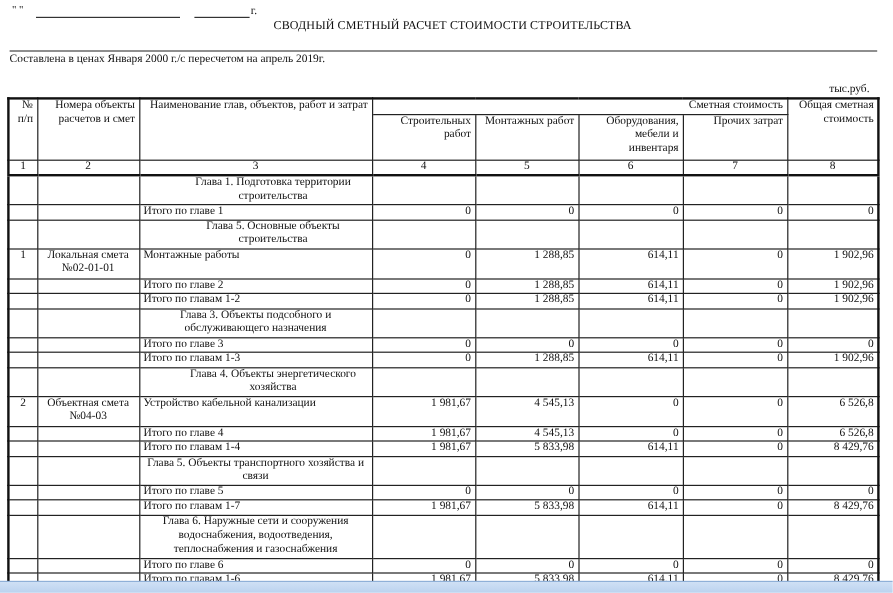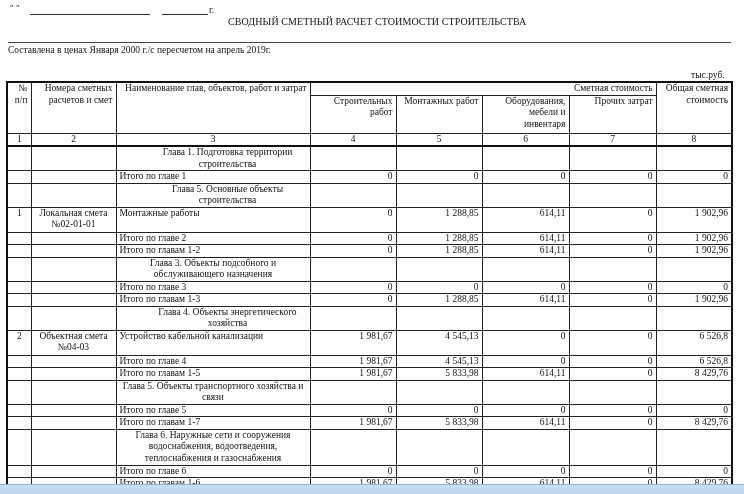--- a/index.html
+++ b/index.html
@@ -48,21 +48,21 @@
       <col style="width:194px">
     <col style="width:86px">
       <col style="width:86px">
       <col style="width:87px">
     <col style="width:87px">
       <col style="width:76px">
   </colgroup>
   <thead>
     <tr style="height:13px">
       <th class="hdr" rowspan="2">№ п/п</th>
-      <th class="hdr" rowspan="2">Номера сметных расчетов и смет</th>
+      <th class="hdr" rowspan="2">Номера объекты расчетов и смет</th>
       <th class="hdr" rowspan="2">Наименование глав, объектов, работ и затрат</th>
       <th class="hdr" colspan="4">Сметная стоимость</th>
       <th class="hdr" rowspan="2">Общая сметная стоимость</th>
     </tr>
     <tr style="height:38px">
       <th class="hdr">Строительных работ</th>
       <th class="hdr">Монтажных работ</th>
       <th class="hdr">Оборудования, мебели и инвентаря</th>
       <th class="hdr">Прочих затрат</th>
     </tr>
@@ -194,21 +194,21 @@
         <td>Итого по главе 4</td>
         <td class="num">1 981,67</td>
         <td class="num">4 545,13</td>
         <td class="num">0</td>
         <td class="num">0</td>
         <td class="num">6 526,8</td>
       </tr>
       <tr class="total">
         <td class="ctr"></td>
         <td class="ctr"></td>
-        <td>Итого по главам 1-5</td>
+        <td>Итого по главам 1-4</td>
         <td class="num">1 981,67</td>
         <td class="num">5 833,98</td>
         <td class="num">614,11</td>
         <td class="num">0</td>
         <td class="num">8 429,76</td>
       </tr>
       <tr class="chapter">
         <td class="ctr"></td>
         <td class="ctr"></td>
         <td class="ctr">Глава 5. Объекты транспортного хозяйства и связи</td>

